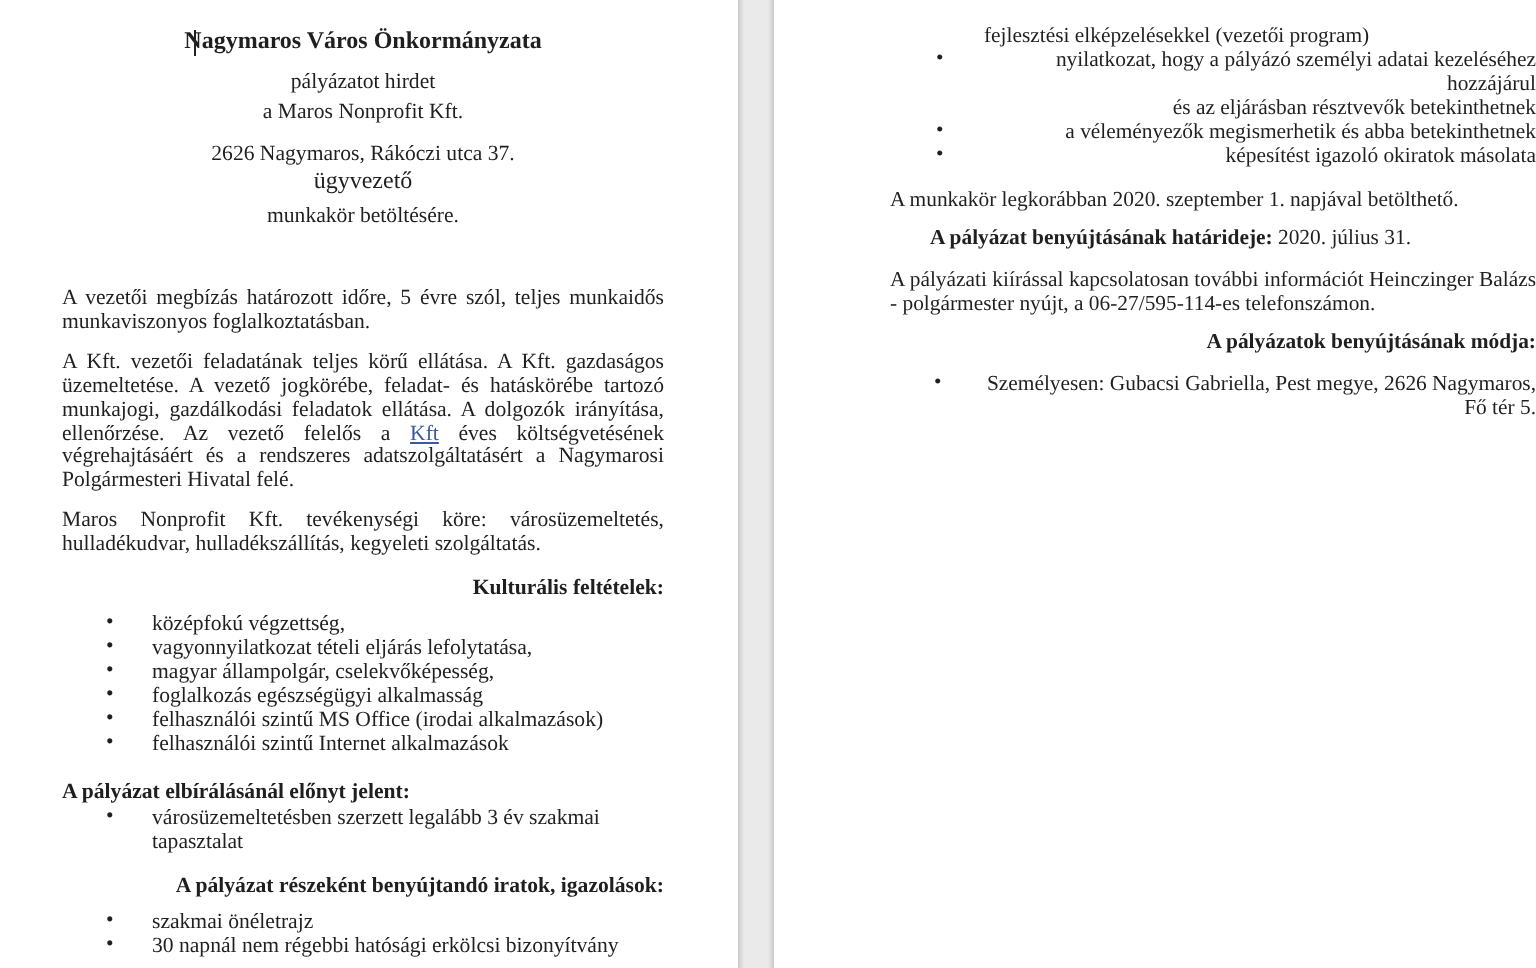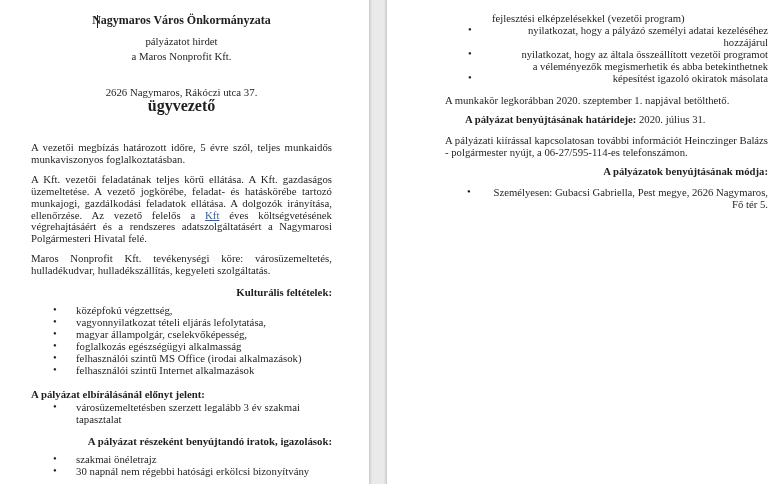--- a/index.html
+++ b/index.html
@@ -22,25 +22,25 @@
   .page-left  { left:0;   width:369px; padding:14px 37px 0 31px; }
   .page-right { left:402px; width:381px; padding:12px 15px 0 43px; font-size:10.7px; line-height:12.1px; }
 
   .center { text-align:center; }
   .b { font-weight:bold; }
   .j { text-align:justify; }
   .blk { display:block; }
 
   .doc-title { font-size:12px; line-height:13px; font-weight:bold; }
   .doc-sub   { line-height:12px; }
-  .pos-title { font-size:16px; line-height:13px; font-weight:bold; }
+  .pos-title { font-size:12px; line-height:13px; font-weight:normal; }
 
   .mt-sub1 { margin-top:8px; }
   .mt-sub2 { margin-top:3px; }
-  .mt-addr { margin-top:24px; }
+  .mt-addr { margin-top:9px; }
   .mt-pos  { margin-top:1px; }
   .mt-sub3 { margin-top:5px; }
 
   .para-term      { margin-top:30px; }
   .para           { margin-top:8px; }
   .sec-heading    { margin-top:10px; font-weight:bold;text-align:right; }
   .sec-heading-lg { margin-top:13px; font-weight:bold; }
   .list           { margin-top:6px; }
   .list-tight     { margin-top:1px; }
 
@@ -66,20 +66,21 @@
 <div class="canvas">
 
   <div class="page page-left">
     <div class="text-caret"></div>
 
     <div class="center doc-title">Nagymaros Város Önkormányzata</div>
     <div class="center doc-sub mt-sub1">pályázatot hirdet</div>
     <div class="center doc-sub mt-sub2">a Maros Nonprofit Kft.</div>
     <div class="center doc-sub mt-addr">2626 Nagymaros, Rákóczi utca 37.</div>
     <div class="center pos-title mt-pos">ügyvezető</div>
+    <div class="center doc-sub mt-sub3">munkakör betöltésére.</div>
 
     <div class="j para-term">A vezetői megbízás határozott időre, 5 évre szól, teljes munkaidős munkaviszonyos foglalkoztatásban.</div>
 
     <div class="j para"><span>A Kft. vezetői feladatának teljes körű ellátása. A Kft. gazdaságos üzemeltetése. A vezető jogkörébe, feladat- és hatáskörébe tartozó munkajogi, gazdálkodási feladatok ellátása. A dolgozók irányítása, ellenőrzése. Az vezető felelős a </span><span class="link">Kft</span><span> éves költségvetésének végrehajtásáért és a rendszeres adatszolgáltatásért a Nagymarosi Polgármesteri Hivatal felé.</span></div>
 
     <div class="j para">Maros Nonprofit Kft. tevékenységi köre: városüzemeltetés, hulladékudvar, hulladékszállítás, kegyeleti szolgáltatás.</div>
 
     <div class="sec-heading">Kulturális feltételek:</div>
     <div class="list">
       <div class="bullet"><span>középfokú végzettség,</span></div>
@@ -106,23 +107,23 @@
   </div>
 
   <div class="page-gap"></div>
 
   <div class="page page-right">
 
     <div class="cont-indent">fejlesztési elképzelésekkel (vezetői program)</div>
     <div>
       <div class="bullet">
         <span class="blk">nyilatkozat, hogy a pályázó személyi adatai kezeléséhez hozzájárul</span>
+        <span class="blk">és az eljárásban résztvevők betekinthetnek</span>
       </div>
       <div class="bullet">
-        <span class="blk">nyilatkozat, hogy az általa összeállított vezetői programot</span>
         <span class="blk">a véleményezők megismerhetik és abba betekinthetnek</span>
       </div>
       <div class="bullet">
         <span>képesítést igazoló okiratok másolata</span>
       </div>
     </div>
 
     <div class="para" style="margin-top:9px;">A munkakör legkorábban 2020. szeptember 1. napjával betölthető.</div>
 
     <div class="para" style="margin-top:7px;margin-left:20px;"><span class="b">A pályázat benyújtásának határideje:</span><span> 2020. július 31.</span></div>

